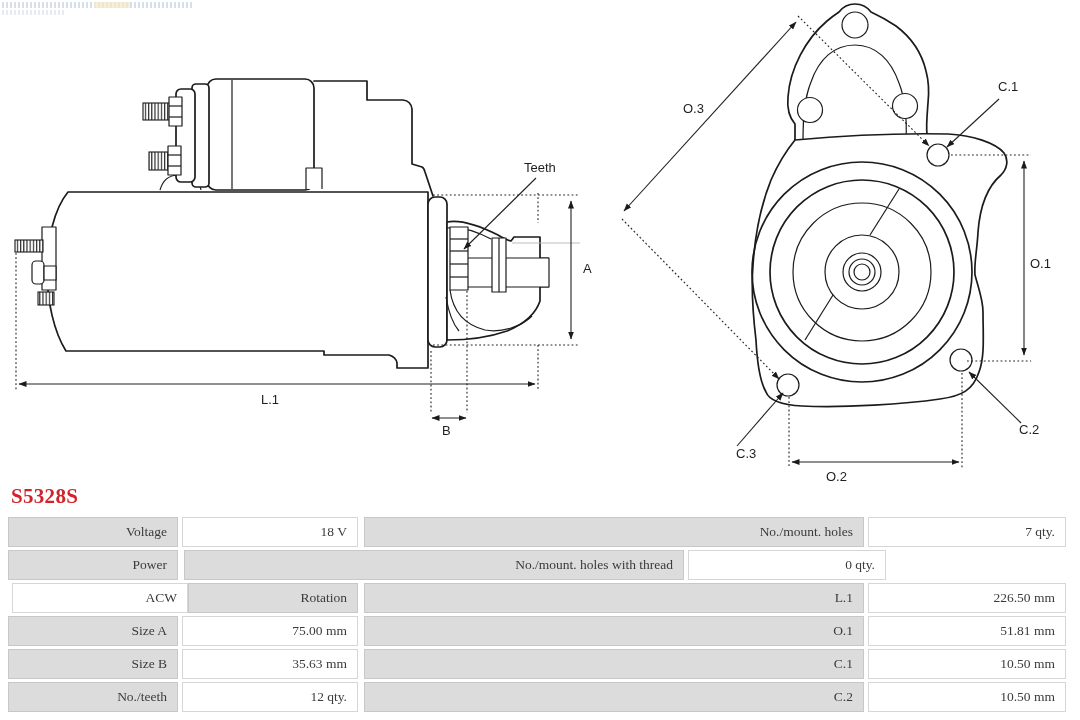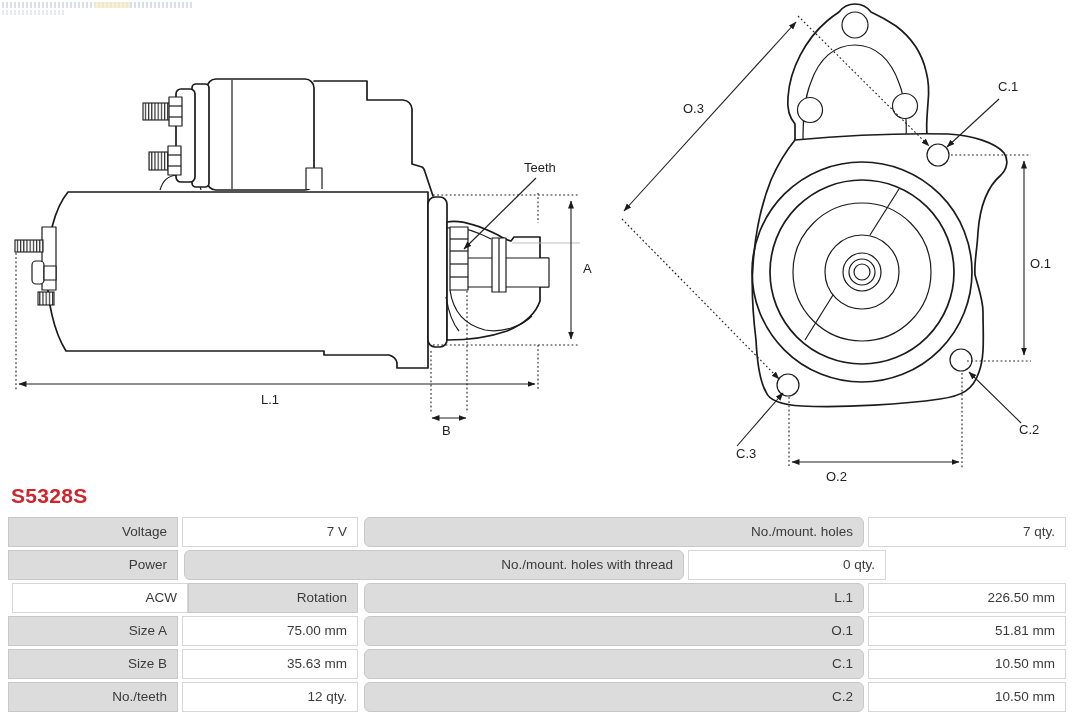--- a/index.html
+++ b/index.html
@@ -7,30 +7,30 @@
        font-family:"Liberation Sans",sans-serif;}
   
   .wm1{position:absolute;left:2px;top:2px;width:190px;height:6px;opacity:.45;
        background:repeating-linear-gradient(90deg,rgba(125,155,190,.7) 0 2px,transparent 2px 4px);}
   .wm1y{position:absolute;left:92px;top:0;width:36px;height:6px;background:rgba(232,208,130,.75);}
   .wm2{position:absolute;left:2px;top:10px;width:64px;height:5px;opacity:.3;
        background:repeating-linear-gradient(90deg,rgba(140,160,185,.7) 0 2px,transparent 2px 4px);}
   .drawing{position:absolute;left:0;top:0;width:1080px;height:485px;}
   .dim-label{position:absolute;font-size:13px;color:#1f1f1f;white-space:nowrap;}
   .part-number{position:absolute;left:11px;top:484px;font-size:21px;font-weight:600;
-               letter-spacing:.3px;color:#d2232a;}
-  .spec-table{position:absolute;left:8px;top:517px;width:1058px;}
+               letter-spacing:.3px;color:#d2232a;font-family:Liberation Serif, serif;}
+  .spec-table{position:absolute;left:8px;top:517px;width:1058px;font-family:Liberation Serif, serif;}
   .spec-row{display:flex;margin-bottom:3px;}
   .cell{height:28px;line-height:28px;font-size:13.5px;color:#3b3b3b;text-align:right;
         padding-right:10px;box-sizing:content-box;overflow:hidden;white-space:nowrap;}
   .cell-label{background:#dcdcdc;border:1px solid #c8c8c8;}
   .cell-value{background:#ffffff;border:1px solid #d6d6d6;}
   .c1{width:158px;}
   .c2{width:164px;margin-left:4px;}
-  .c3{width:488px;margin-left:6px;border-radius:6px;}
+  .c3{width:488px;margin-left:6px;}
   .c4{width:186px;margin-left:4px;}
   svg .ln{fill:none;stroke:#1b1b1b;stroke-width:1.7;stroke-linejoin:round;stroke-linecap:round;}
   svg .lnw{fill:#fff;stroke:#1b1b1b;stroke-width:1.7;stroke-linejoin:round;}
   svg .det{fill:none;stroke:#1b1b1b;stroke-width:1.2;stroke-linejoin:round;}
   svg .detw{fill:#fff;stroke:#1b1b1b;stroke-width:1.2;stroke-linejoin:round;}
   svg .dim{fill:none;stroke:#222;stroke-width:1.1;}
   svg .dot{fill:none;stroke:#222;stroke-width:1.1;stroke-dasharray:1.8 2.4;}
   svg .faint{fill:none;stroke:#b5b5b5;stroke-width:.9;}
 </style>
 </head>
@@ -163,21 +163,21 @@
 <span class="dim-label" style="left:1030px;top:256px;">O.1</span>
 <span class="dim-label" style="left:1019px;top:422px;">C.2</span>
 <span class="dim-label" style="left:736px;top:446px;">C.3</span>
 <span class="dim-label" style="left:826px;top:469px;">O.2</span>
 
 <div class="part-number">S5328S</div>
 
 <div class="spec-table">
   <div class="spec-row">
     <div class="cell cell-label c1">Voltage</div>
-    <div class="cell cell-value c2">7 V</div>
+    <div class="cell cell-value c2">18 V</div>
     <div class="cell cell-label c3">No./mount. holes</div>
     <div class="cell cell-value c4">7 qty.</div>
   </div>
   <div class="spec-row">
     <div class="cell cell-label c1">Power</div>
     <div class="cell cell-label c3">No./mount. holes with thread</div>
     <div class="cell cell-value c4">0 qty.</div>
   </div>
   <div class="spec-row">
     <div class="cell cell-value c2">ACW</div>

